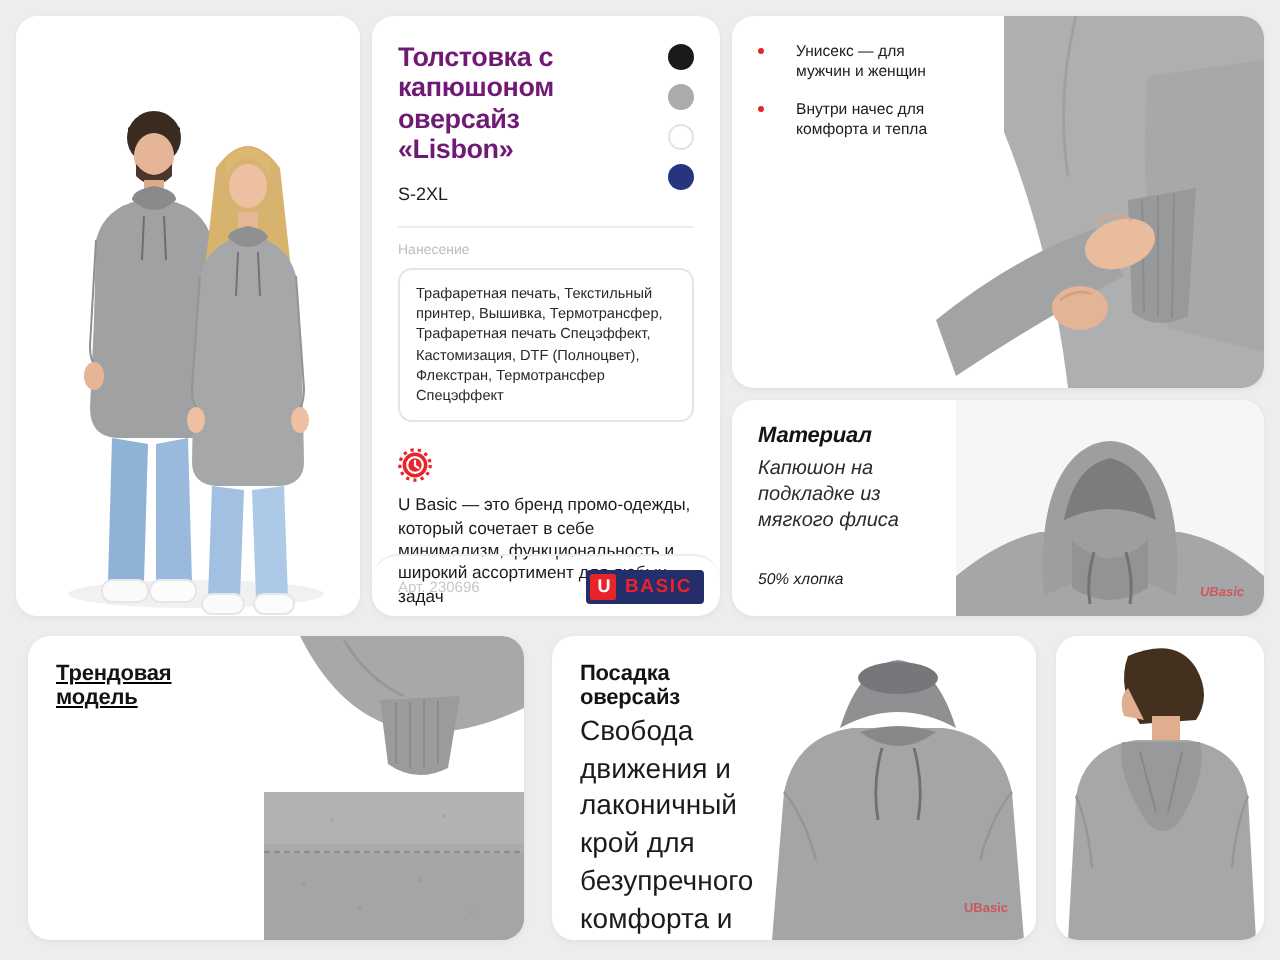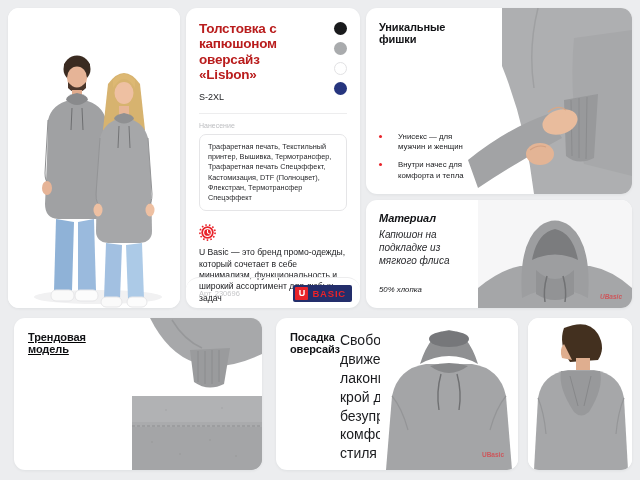--- a/index.html
+++ b/index.html
@@ -3,21 +3,21 @@
 <meta charset="utf-8">
 <style>
   html,body{margin:0;padding:0;}
   body{font-family:"Liberation Sans", sans-serif; background:#ecedef;}
   #stage{position:relative;width:640px;height:480px;background:#ecedef;overflow:hidden;}
   .card{position:absolute;background:#ffffff;border-radius:11px;box-shadow:0 1px 3px rgba(25,28,38,.06);overflow:hidden;}
 
   
   .card-info{left:186px;top:8px;width:174px;height:300px;}
   .info-pad{position:relative;padding:13px 13px 0 13px;height:100%;box-sizing:border-box;}
-  .title{font-size:13.5px;line-height:1.13;font-weight:800;color:#b91c1c;letter-spacing:-.2px;width:118px;}
+  .title{font-size:13.5px;line-height:1.13;font-weight:800;color:#701a75;letter-spacing:-.2px;width:118px;}
   .swatches{position:absolute;top:14px;right:13px;display:flex;flex-direction:column;gap:7px;}
   .swatch{width:13px;height:13px;border-radius:50%;}
   .size{margin-top:10px;font-size:9px;font-weight:500;color:#1c1d20;}
   .divider{border:none;border-top:1px solid #ededee;margin:11px 0 8px 0;}
   .muted-label{font-size:7px;color:#bcbdc0;}
   .methods-box{margin-top:5px;border:1px solid #e5e5e7;border-radius:7px;padding:7px 8px;font-size:7.3px;line-height:1.4;color:#28292c;font-weight:500;}
   .seal{margin-top:13px;}
   .brand-desc{margin-top:6px;font-size:8.6px;line-height:1.32;color:#1a1b1e;font-weight:500;width:150px;}
   .info-footer{position:absolute;left:0;right:0;bottom:0;height:30px;border-top:1px solid #ededee;display:flex;align-items:center;justify-content:space-between;padding:0 8px 0 13px;border-radius:13px;}
   .article{font-size:7.5px;color:#c6c7c9;}
@@ -44,21 +44,21 @@
   .composition{margin-top:8px;font-size:7.8px;line-height:1.35;color:#1a1b1e;font-weight:500;}
   .material-photo{flex:1;}
 
   
   .card-trend{left:14px;top:318px;width:248px;height:152px;display:flex;}
   .trend-text{width:118px;box-sizing:border-box;padding:13px 6px 13px 14px;display:flex;flex-direction:column;justify-content:space-between;text-decoration:underline;}
   .trend-photos{flex:1;display:flex;flex-direction:column;gap:4px;}
   .trend-photos > div{flex:1;overflow:hidden;}
 
   .card-fit{left:276px;top:318px;width:242px;height:152px;display:flex;}
-  .fit-text{width:104px;box-sizing:border-box;padding:13px 4px 13px 14px;display:flex;flex-direction:row;justify-content:space-between;}
+  .fit-text{width:104px;box-sizing:border-box;padding:13px 4px 13px 14px;display:flex;flex-direction:column;justify-content:space-between;}
   .fit-body{font-size:14px;line-height:1.35;color:#1a1b1e;font-weight:400;}
   .fit-photo{flex:1;}
 
   .card-back{left:528px;top:318px;width:104px;height:152px;}
 
   svg{display:block;}
 </style>
 </head>
 <body>
 
@@ -142,21 +142,20 @@
         <span class="ubasic-logo">
           <span class="ubasic-u">U</span>
           <span class="ubasic-basic">BASIC</span>
         </span>
       </div>
     </div>
   </div>
 
   <div class="card card-features">
     <div class="features-text">
-      <div class="panel-heading">Уникальные фишки</div>
       <div class="bullet-list">
         <div class="bullet">
           <span class="dot"></span>
           <span>Унисекс — для мужчин и женщин</span>
         </div>
         <div class="bullet">
           <span class="dot"></span>
           <span>Внутри начес для комфорта и тепла</span>
         </div>
       </div>

